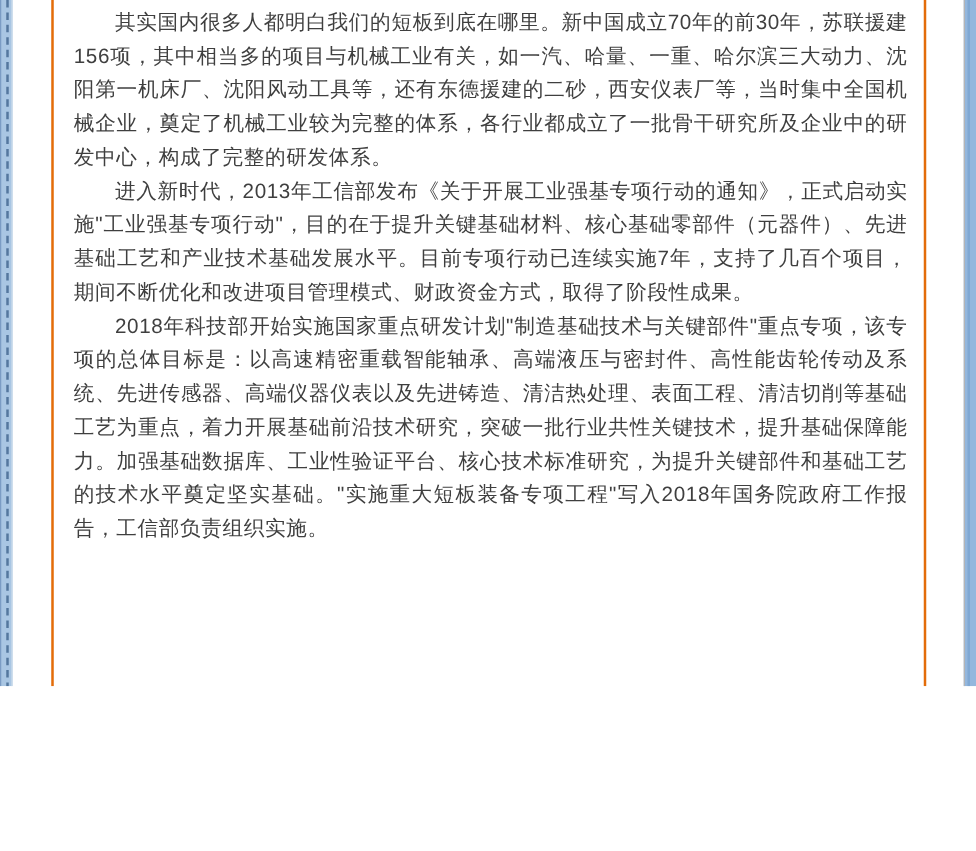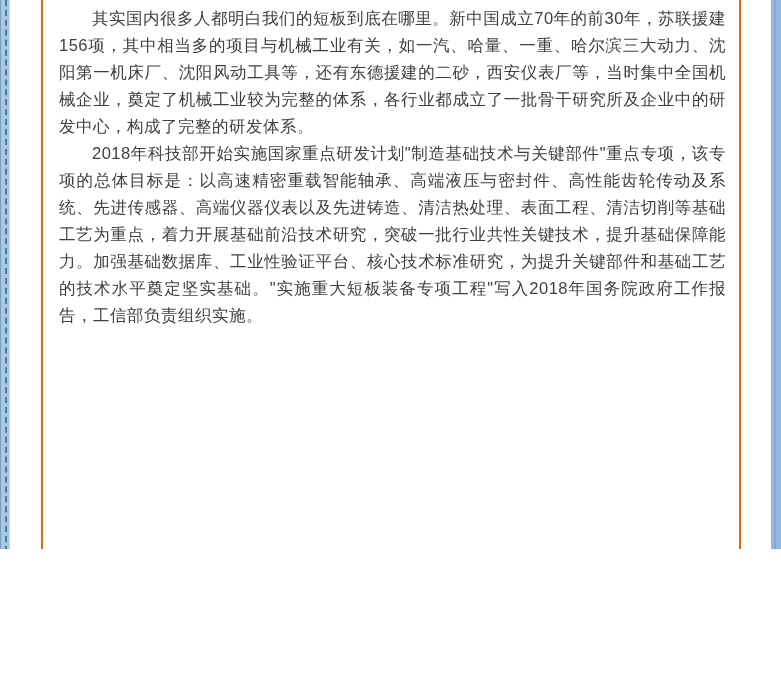--- a/index.html
+++ b/index.html
@@ -124,20 +124,21 @@
   </div>
 
   <div class="frame-left"></div>
   <div class="frame-right"></div>
   <div class="frame-bottom"></div>
   <div class="corner-marker-small"></div>
   <div class="corner-marker-big"></div>
 
   <div class="article">
     <p>其实国内很多人都明白我们的短板到底在哪里。新中国成立70年的前30年，苏联援建156项，其中相当多的项目与机械工业有关，如一汽、哈量、一重、哈尔滨三大动力、沈阳第一机床厂、沈阳风动工具等，还有东德援建的二砂，西安仪表厂等，当时集中全国机械企业，奠定了机械工业较为完整的体系，各行业都成立了一批骨干研究所及企业中的研发中心，构成了完整的研发体系。</p>
+    <p>进入新时代，2013年工信部发布《关于开展工业强基专项行动的通知》，正式启动实施"工业强基专项行动"，目的在于提升关键基础材料、核心基础零部件（元器件）、先进基础工艺和产业技术基础发展水平。目前专项行动已连续实施7年，支持了几百个项目，期间不断优化和改进项目管理模式、财政资金方式，取得了阶段性成果。</p>
     <p>2018年科技部开始实施国家重点研发计划"制造基础技术与关键部件"重点专项，该专项的总体目标是：以高速精密重载智能轴承、高端液压与密封件、高性能齿轮传动及系统、先进传感器、高端仪器仪表以及先进铸造、清洁热处理、表面工程、清洁切削等基础工艺为重点，着力开展基础前沿技术研究，突破一批行业共性关键技术，提升基础保障能力。加强基础数据库、工业性验证平台、核心技术标准研究，为提升关键部件和基础工艺的技术水平奠定坚实基础。"实施重大短板装备专项工程"写入2018年国务院政府工作报告，工信部负责组织实施。</p>
   </div>
 
   <div class="pagination">
     <div class="dash"></div>
     <div class="dash"></div>
     <div class="dash"></div>
   </div>
 
 </div>

